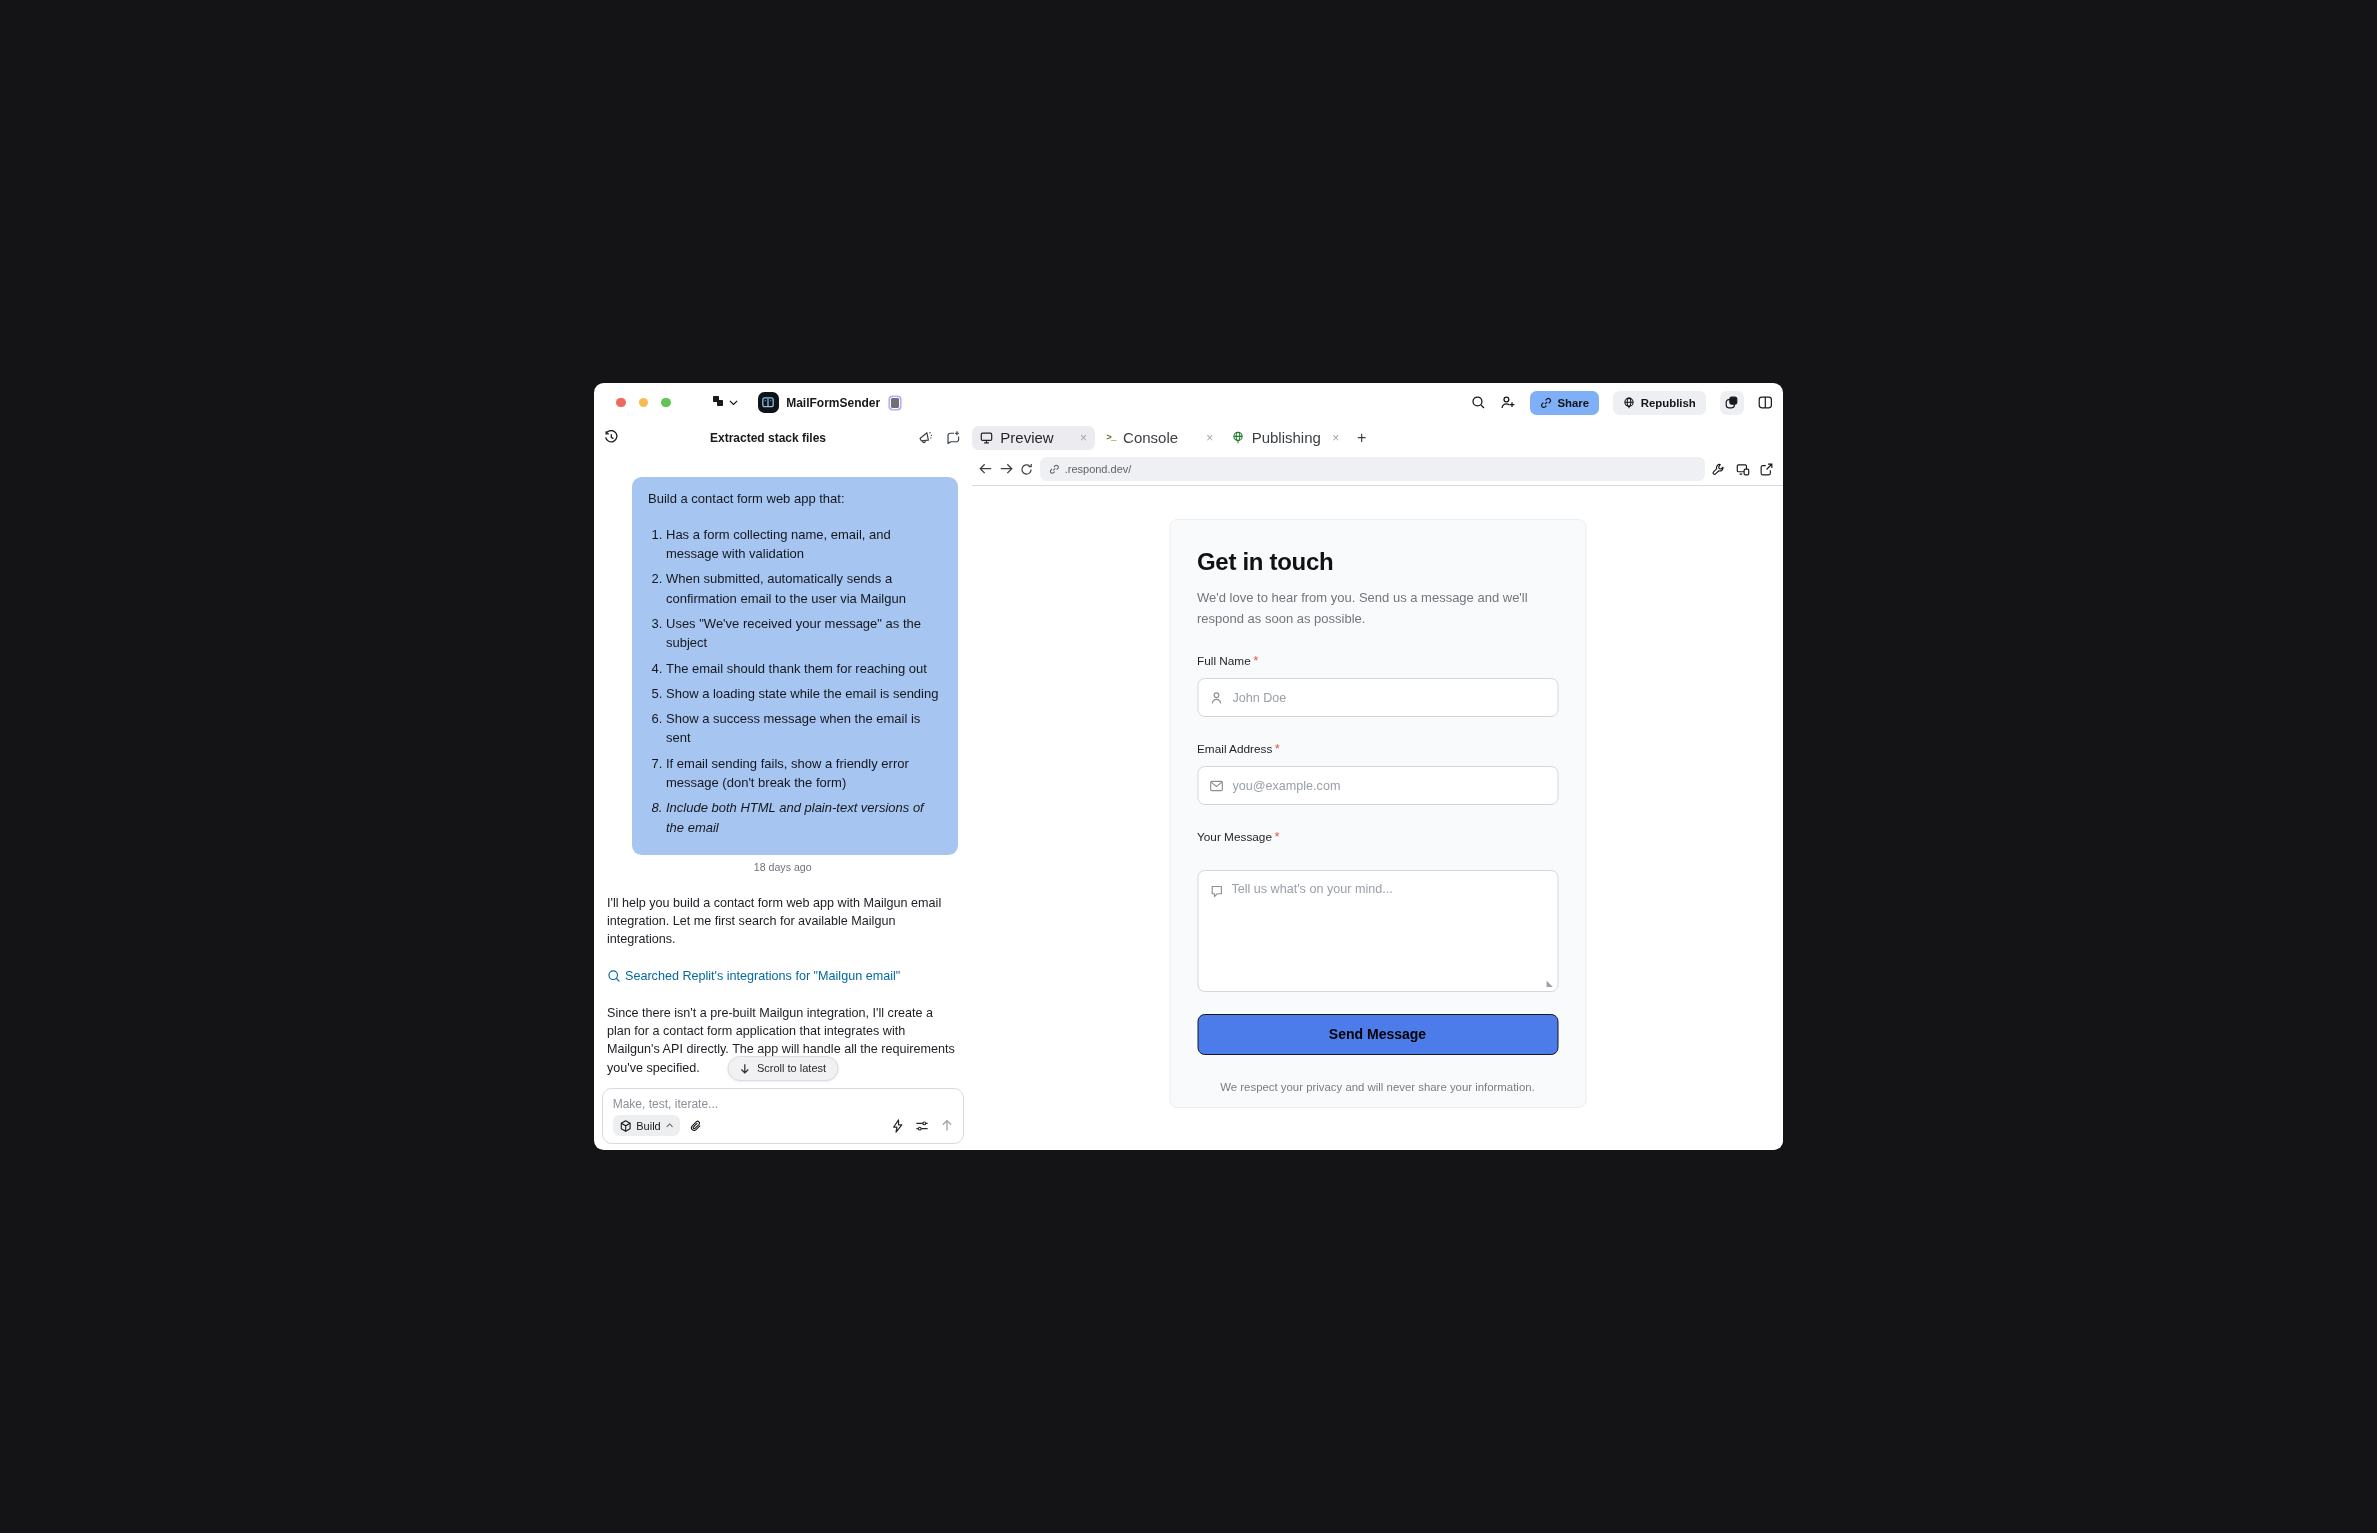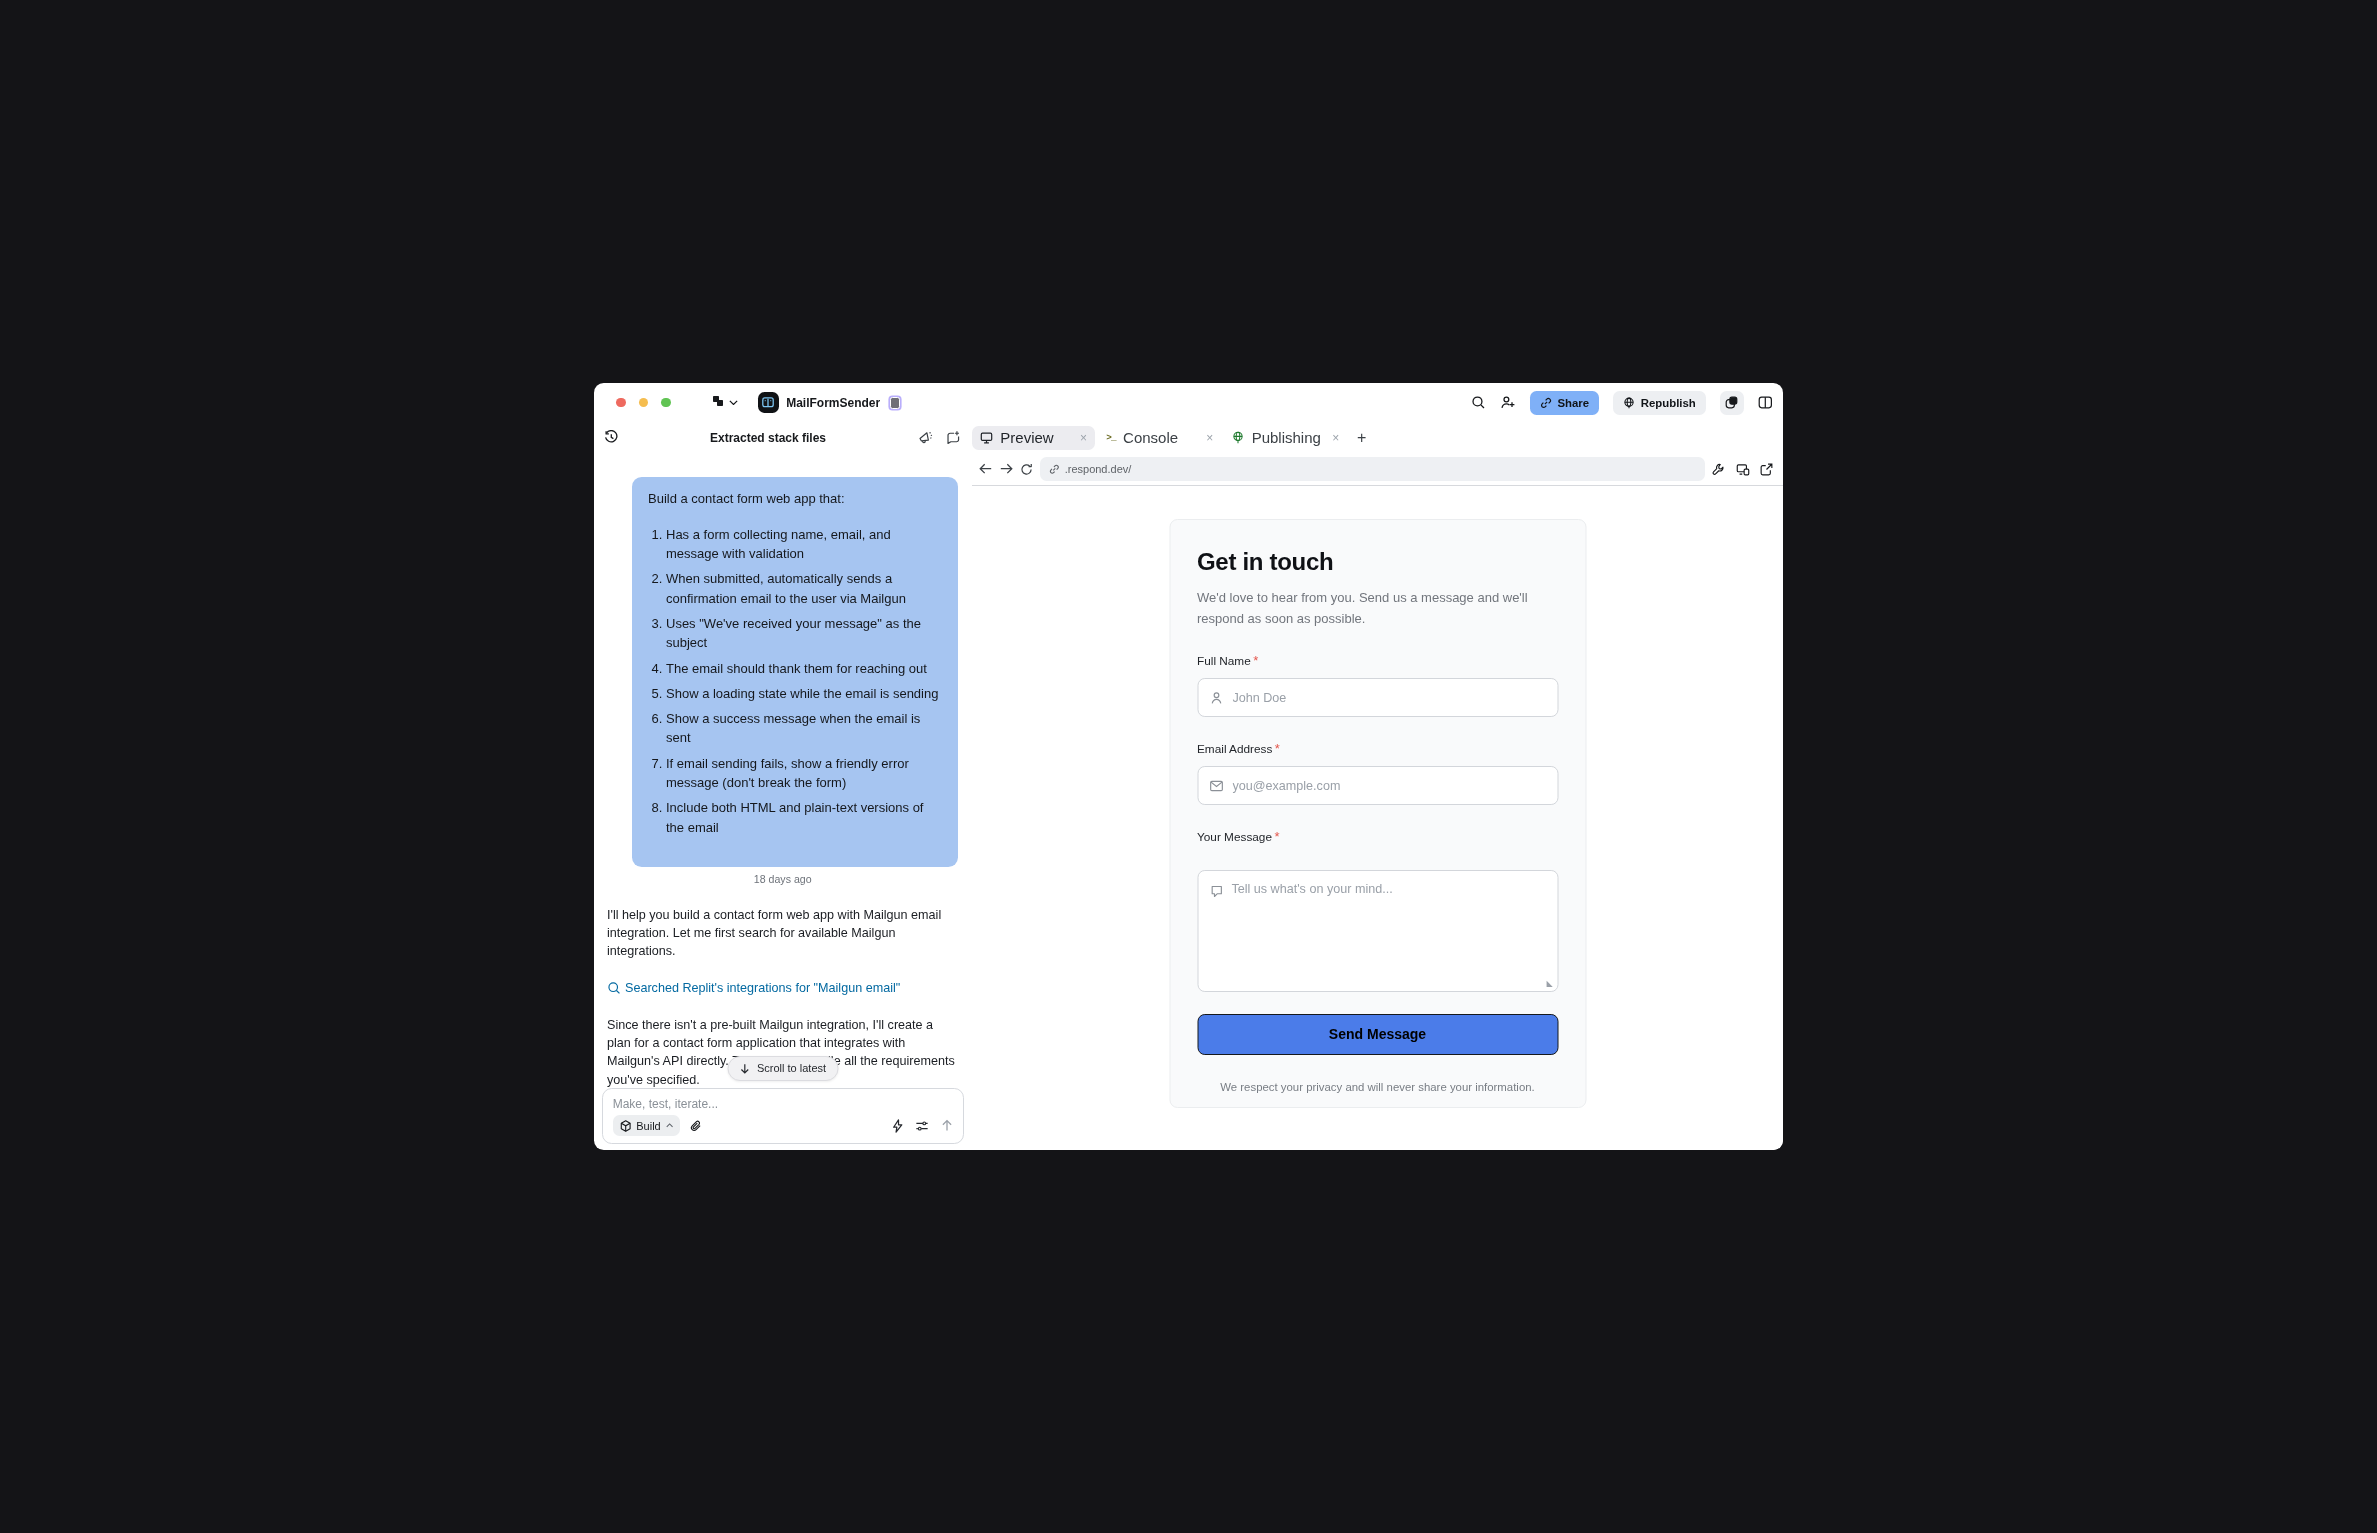--- a/index.html
+++ b/index.html
@@ -47,21 +47,21 @@
   .chat-header { height:31px; flex:0 0 31px; display:flex; align-items:center; padding:0 9.7px; }
   .chat-title { flex:1; text-align:center; font-size:12px; font-weight:600; color:#17191c; }
   .chat-header .icon-btn { color:#3c4146; }
   .chat-hdr-icons { display:flex; align-items:center; gap:13px; margin-right:1.6px; }
   
   .chat-body { flex:1; position:relative; overflow:hidden; padding:24px 12px 0 13px; font-size:12.6px; line-height:1.45; color:#1b1e23; }
   .bubble { background:#a6c5f1; border-radius:9.7px; margin:0 1.6px 4.9px 25px; padding:12px 16px 14px; font-size:13px; line-height:1.5; color:#15181d; }
   .bubble-intro { margin-bottom:16px; }
   .bubble ol { list-style:decimal; padding-left:18px; }
   .bubble ol li { margin-bottom:5.7px; }
-  .bubble ol li:last-child { margin-bottom:16px; }
+  .bubble ol li:last-child { margin-bottom:4px;font-style:italic; }
   .stamp { text-align:center; font-size:10.6px; color:#6e737a; margin:0 1.6px 18px 0; }
   .msg-p { margin-bottom:18.7px; }
   .search-row { display:flex; align-items:center; gap:4px; color:#0369a1; margin-bottom:18.7px; }
   .scroll-pill { position:absolute; left:50%; transform:translateX(-50%); bottom:6.5px;
     display:flex; align-items:center; gap:6.5px; background:#f1f1f3; border:0.8px solid #dcdce0;
     border-radius:14px; padding:5.7px 11.4px; font-size:11px; color:#26292e; cursor:pointer;
     box-shadow:0 0.8px 2.4px rgba(0,0,0,.08); white-space:nowrap; }
   
   .chat-input { flex:0 0 56px; margin:0 8px 6.5px; border:0.8px solid #d6d9de; border-radius:9.7px; background:#fff; padding:8px 9.7px 6.5px; display:flex; flex-direction:column; justify-content:space-between; }
   .chat-input-field { border:none; outline:none; font-family:inherit; font-size:12px; color:#1b1e23; width:100%; }

